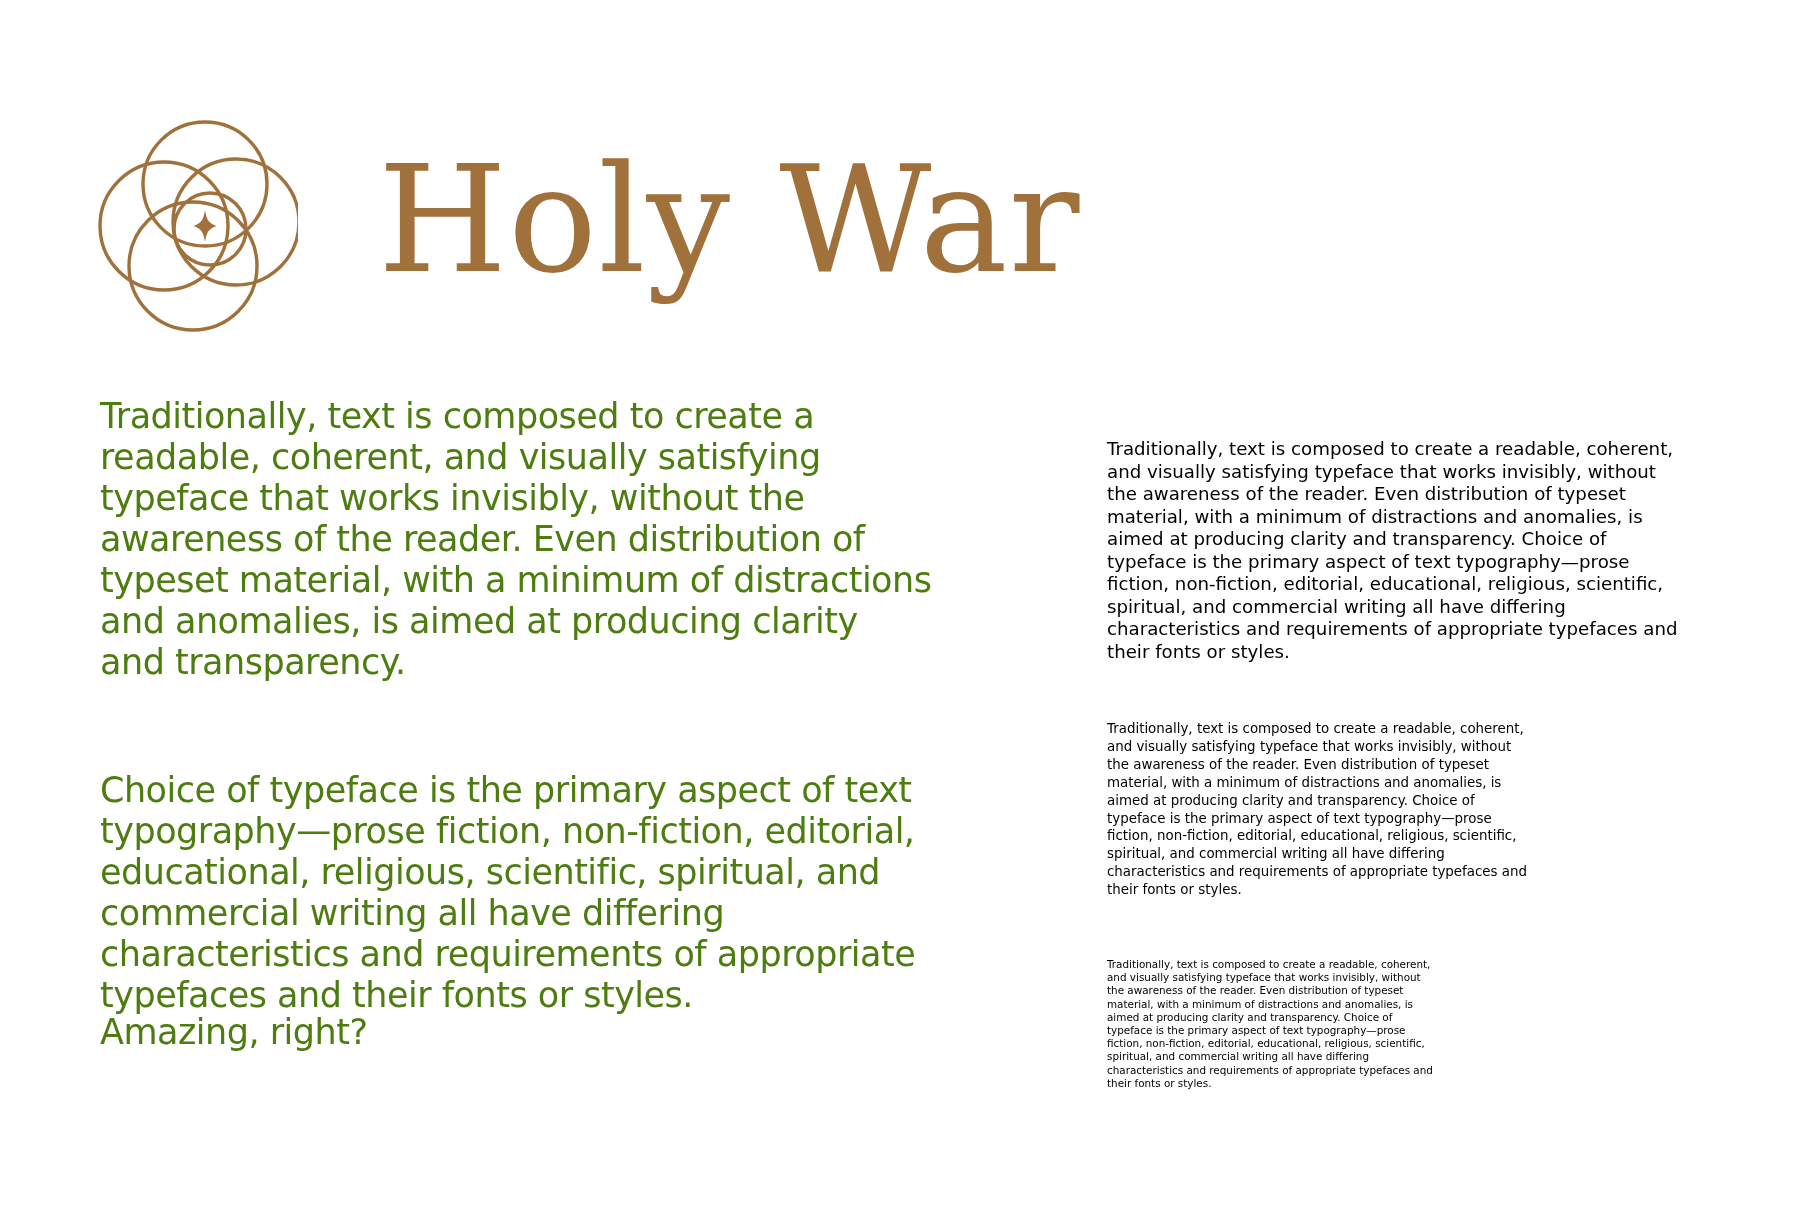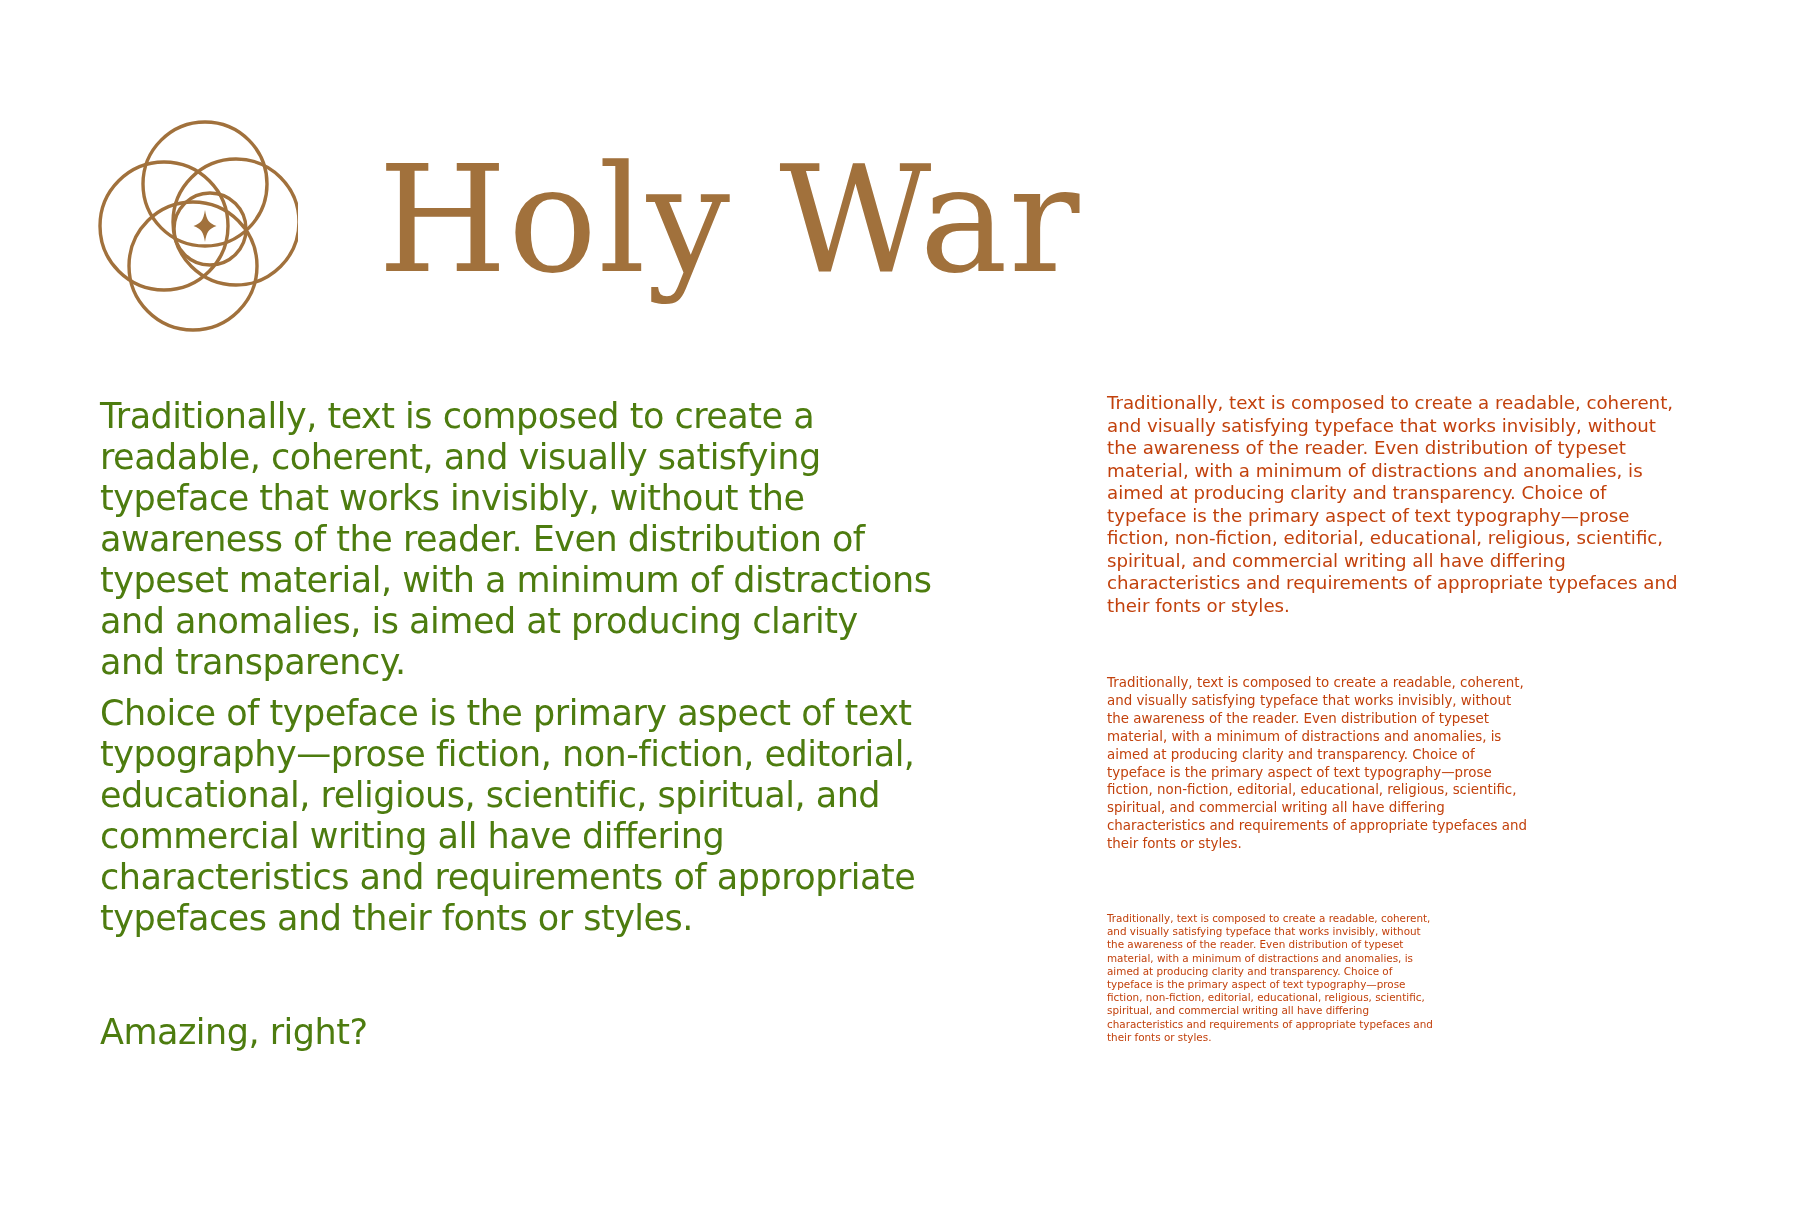--- a/index.html
+++ b/index.html
@@ -39,28 +39,29 @@
   
   .intro-par {
     left: 100px;
     font-size: 35px;
     line-height: 41px;
     letter-spacing: -0.5px;
     white-space: pre;
     color: #4d7c0f;
   }
   .intro-par-1 { top: 396px; }
-  .intro-par-2 { top: 693px; }
+  .intro-par-2 { top: 770px; }
   .intro-closing { top: 1012px; text-align: center; }
 
   
   .specimen {
     left: 1107px;
     white-space: pre;
-    color: #c2410c;
+    color: #000000;
+    margin-top: 46px;
   }
   .specimen-lg { top: 392px;  font-size: 18.2px; line-height: 22.5px; letter-spacing: 0px; }
   .specimen-md { top: 674px;  font-size: 13.4px; line-height: 17.9px; letter-spacing: 0px; }
   .specimen-sm { top: 912px;  font-size: 10.4px; line-height: 13.2px; letter-spacing: 0px; }
 </style>
 </head>
 <body>
 
 <svg class="abs logo" viewBox="0 0 210 217" xmlns="http://www.w3.org/2000/svg" aria-hidden="true">
   <g fill="none" stroke="#a1713c" stroke-width="3.4">

